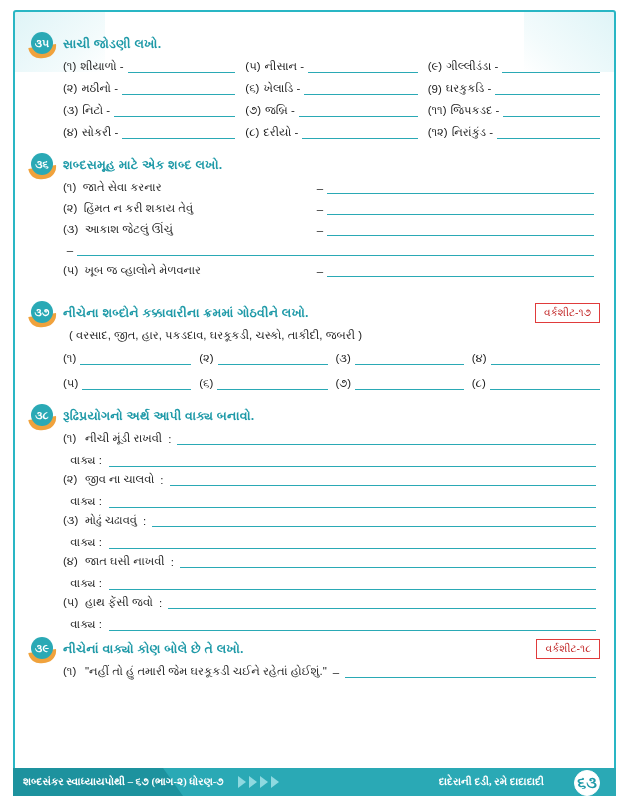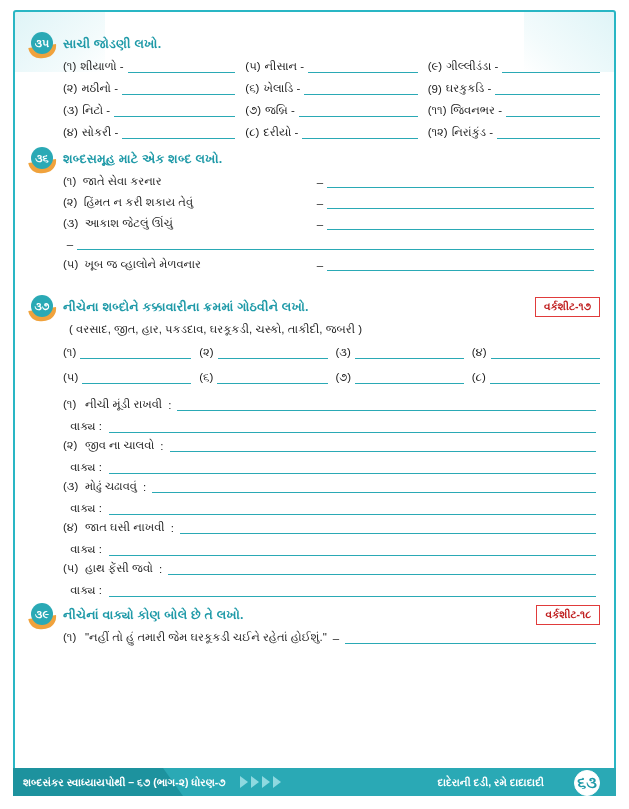--- a/index.html
+++ b/index.html
@@ -82,21 +82,21 @@
     color: #1f9aa8;
     font-weight: bold;
     font-size: 12.5px;
     letter-spacing: .2px;
   }
   .marks {
     margin-left: auto;
     border: 1.5px solid #e03b3b;
     color: #c02020;
     font-size: 10.5px;
-    font-weight: bold;
+    font-weight: normal;
     padding: 2px 8px 3px 8px;
     background: #fff;
     white-space: nowrap;
   }
 
   .qbody { padding-left: 34px; font-size: 11.5px; color: #222; }
 
   
   .cols3 {
     display: grid;
@@ -188,21 +188,21 @@
     border: 1.5px solid #ffffff;
   }
   .footer-swoosh {
     position: absolute;
     left: 0; bottom: 0;
     width: 170px; height: 28px;
     background: #1d929e;
     clip-path: polygon(0 0, 150px 0, 170px 28px, 0 28px);
     z-index: 0;
   }
-  .footer .left, .footer .arrows, .footer .right, .pagecirc { position: relative; z-index: 1; }
+  .footer .left, .footer .arrows, .footer .right, .pagecirc { position: relative; z-index: 1; font-family: Liberation Serif, serif; }
 </style>
 </head>
 <body>
 
 <div class="page">
   <div class="corner-tl"></div>
   <div class="corner-tr"></div>
   <div class="page-border"></div>
 
   <div class="content">
@@ -254,21 +254,21 @@
               <span class="txt">નિટો -</span>
               <span class="rule"></span>
             </div>
           <div class="item">
               <span class="txt">(૭)</span>
               <span class="txt">જબ્રિ -</span>
               <span class="rule"></span>
             </div>
           <div class="item">
               <span class="txt">(૧૧)</span>
-              <span class="txt">જિવનભર -</span>
+              <span class="txt">જિપકડદ -</span>
               <span class="rule"></span>
             </div>
 
           <div class="item">
               <span class="txt">(૪)</span>
               <span class="txt">સોકરી -</span>
               <span class="rule"></span>
             </div>
           <div class="item">
               <span class="txt">(૮)</span>
@@ -277,21 +277,21 @@
             </div>
           <div class="item">
               <span class="txt">(૧૨)</span>
               <span class="txt">નિરાંકુંડ -</span>
               <span class="rule"></span>
             </div>
         </div>
       </div>
     </div>
 
-    <div class="qblock" style="margin-top:8px">
+    <div class="qblock" style="margin-top:14px">
       <div class="qhead">
         <div class="qnum">
           <div class="swoosh"></div>
           <div class="circle">૩૬</div>
         </div>
         <div class="qtitle">શબ્દસમૂહ માટે એક શબ્દ લખો.</div>
       </div>
       <div class="qbody">
         <div class="rowlist">
           <div class="rowline">
@@ -364,20 +364,27 @@
             </div>
           <div class="item">
               <span class="txt">(૮)</span>
               <span class="rule"></span>
             </div>
         </div>
       </div>
     </div>
 
     <div class="qblock" style="margin-top:14px">
+      <div class="qhead">
+        <div class="qnum">
+          <div class="swoosh"></div>
+          <div class="circle">૩૮</div>
+        </div>
+        <div class="qtitle">રૂઢિપ્રયોગનો અર્થ આપી વાક્ય બનાવો.</div>
+      </div>
       <div class="qbody">
 
         <div class="idiom">
           <div class="top">
             <span class="num">(૧)</span>
             <span class="phrase">નીચી મૂંડી રાખવી</span>
             <span class="colon">:</span>
             <span class="ln"></span>
           </div>
           <div class="vak">

